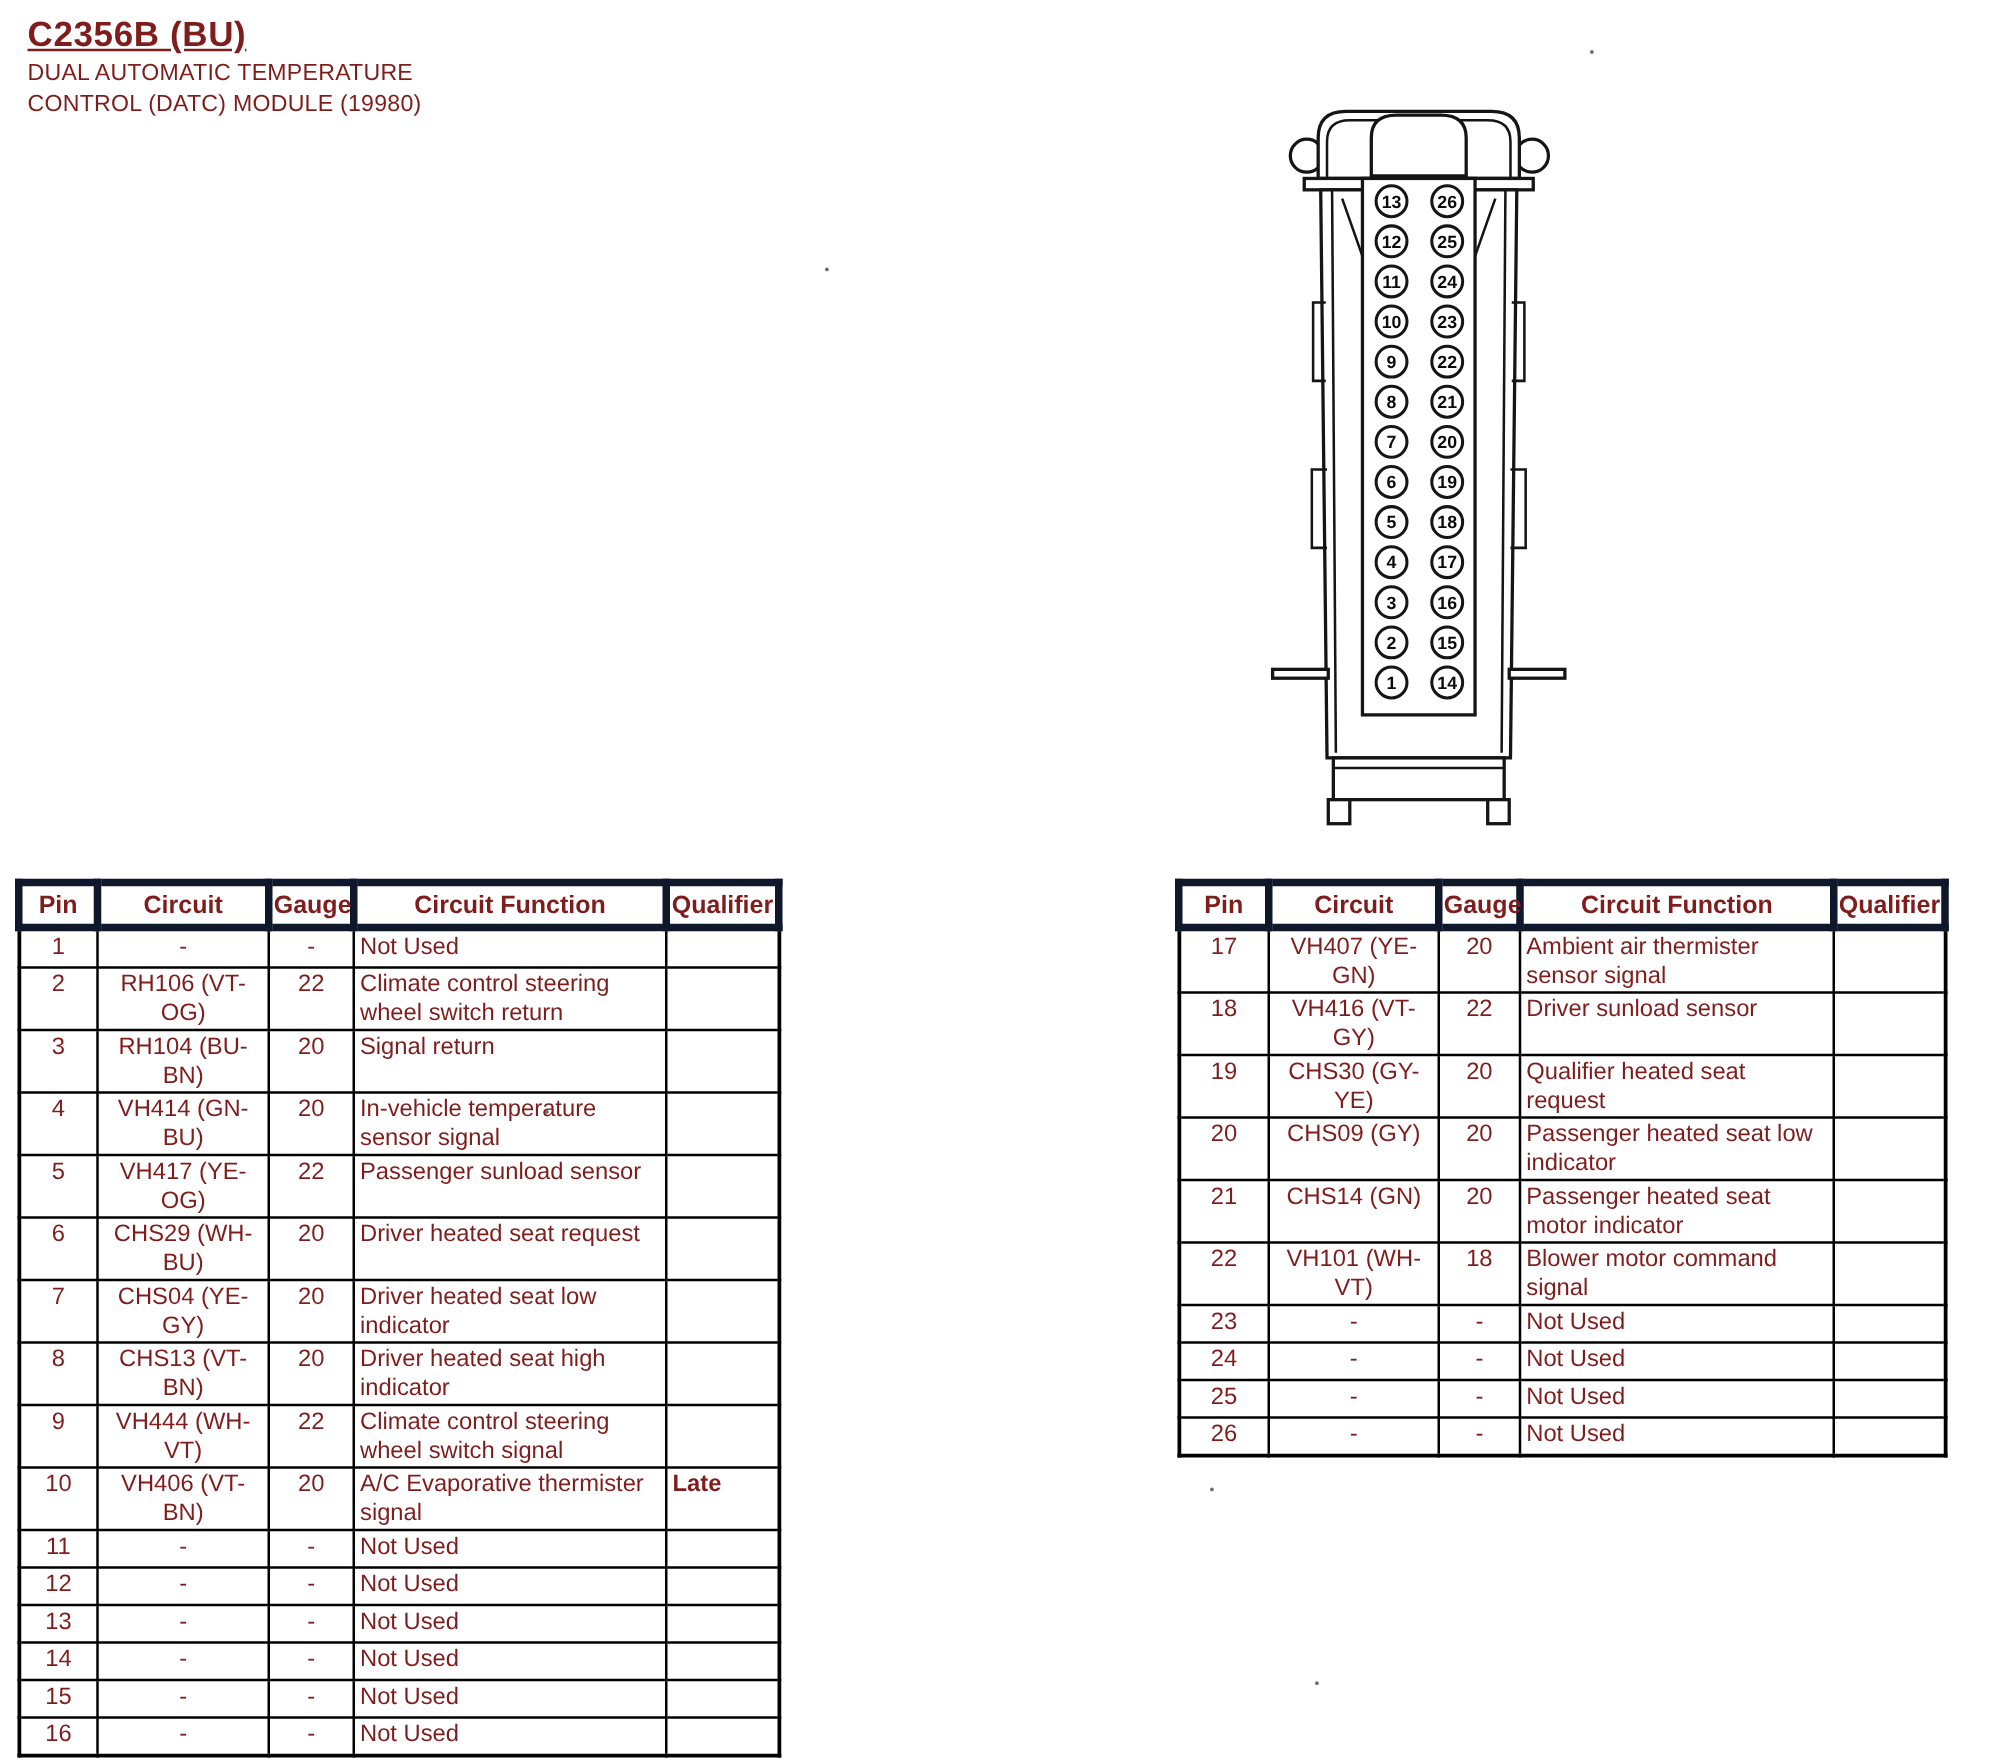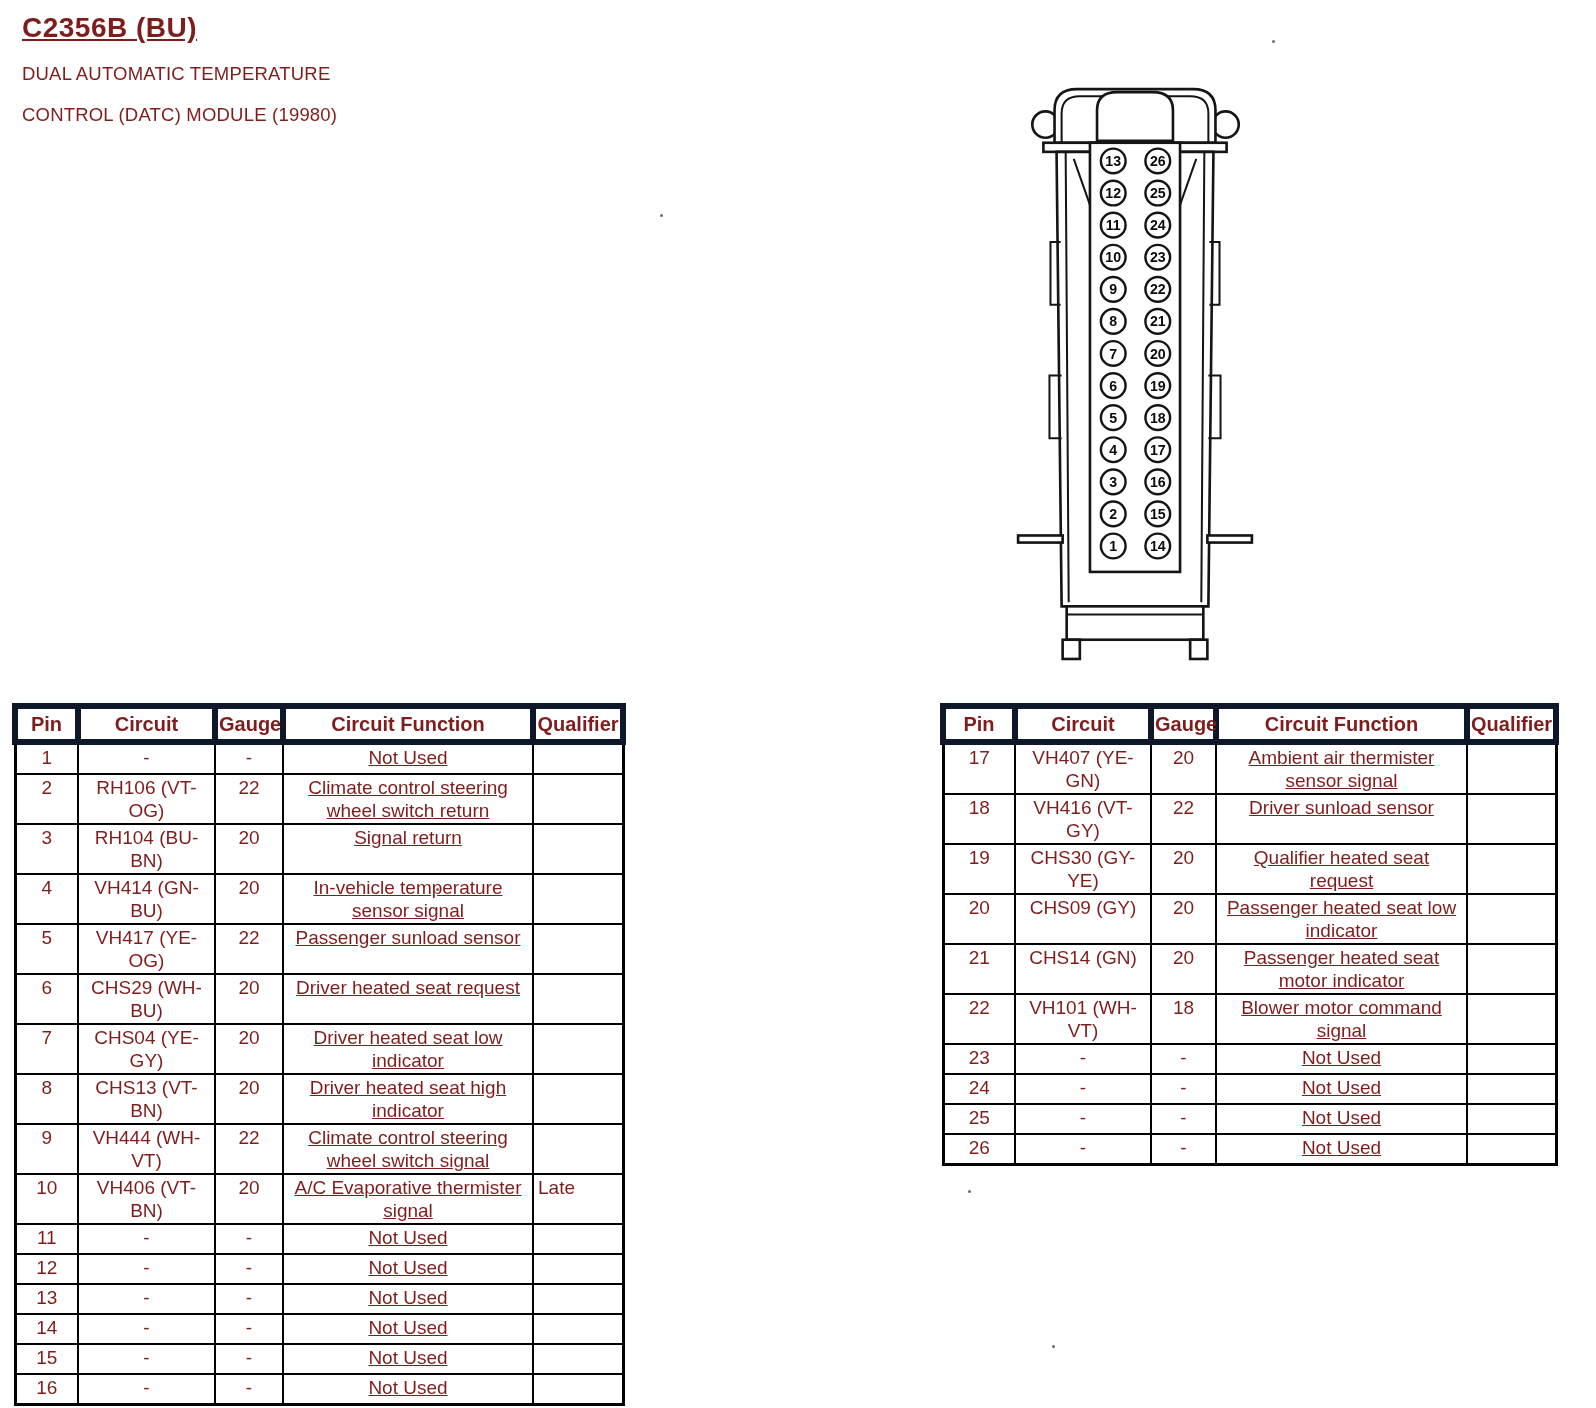--- a/index.html
+++ b/index.html
@@ -4,42 +4,42 @@
 <style>
   html,body{margin:0;padding:0;background:#e8e8e8;}
   #page{
     position:relative;width:1596px;height:1408px;background:#ffffff;
     font-family:"Liberation Sans", sans-serif;color:#7f1d1d;overflow:hidden;
   }
   
   #title-block{position:absolute;left:22px;top:12px;}
   .conn-id{font-size:28px;font-weight:bold;text-decoration:underline;letter-spacing:.5px;}
   .part-no{font-size:25px;font-weight:bold;margin-top:20px;}
-  .comp-line{font-size:18.5px;margin-top:19px;letter-spacing:.2px;}
+  .comp-line{font-size:18.5px;margin-top:3px;letter-spacing:.2px;}
   
   #connector-svg{position:absolute;left:1016px;top:80px;width:238px;height:582px;}
   .outline{fill:#ffffff;stroke:#151515;stroke-width:2.6;}
   .outline-thin{fill:none;stroke:#151515;stroke-width:2;}
   .pin-circle{fill:#ffffff;stroke:#151515;stroke-width:2.4;}
   .pin-num{font-family:"Liberation Sans",sans-serif;font-size:14px;font-weight:bold;
     text-anchor:middle;fill:#0a0a0a;}
   
   table.pinout{position:absolute;border-collapse:collapse;table-layout:fixed;
     background:#fff;border:3px solid #000;}
   #table-left{left:12px;top:703px;width:608px;}
   #table-right{left:940px;top:703px;width:613px;}
   table.pinout th{border:6px solid #0f172a;font-size:20px;font-weight:bold;text-align:center;
     padding:2px 1px;height:26px;vertical-align:middle;}
   table.pinout td{border:2px solid #000;font-size:19px;line-height:23px;vertical-align:top;
     padding:1px 4px;height:26px;}
   td.c-pin{text-align:center;}
   td.c-circuit{text-align:center;}
   td.c-gauge{text-align:center;}
-  td.c-func{text-align:center;text-decoration:underline;}
-  td.c-qual{text-align:left;}
+  td.c-func{text-align:left;}
+  td.c-qual{text-align:left;font-weight:bold;}
   
   .speck{position:absolute;background:#6b6b6b;border-radius:50%;width:3px;height:3px;}
 </style>
 </head>
 <body>
 
 <div id="page">
 
   <header id="title-block">
     <div class="conn-id">C2356B (BU)</div>

